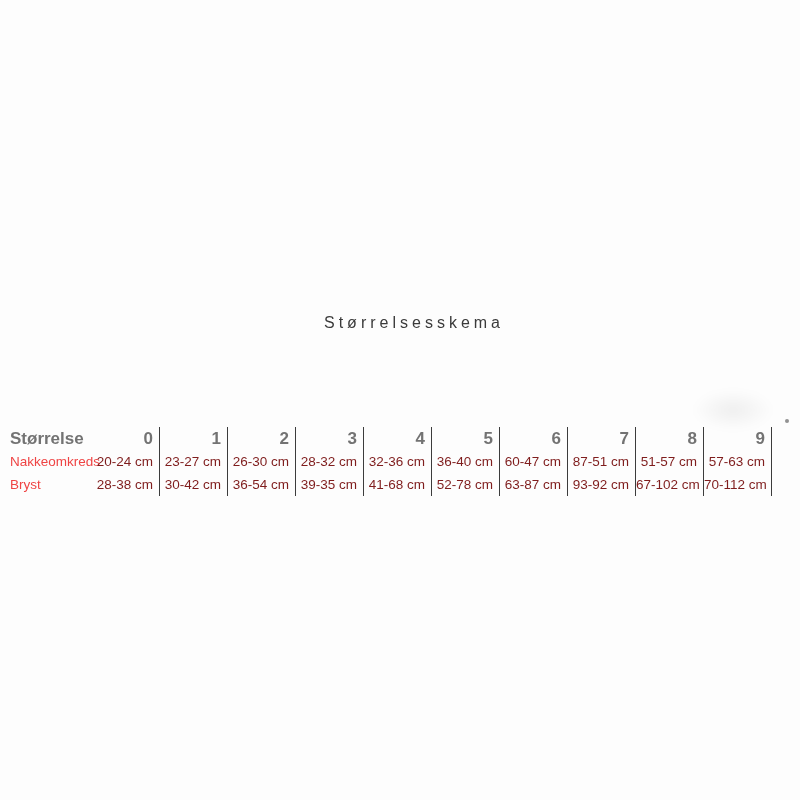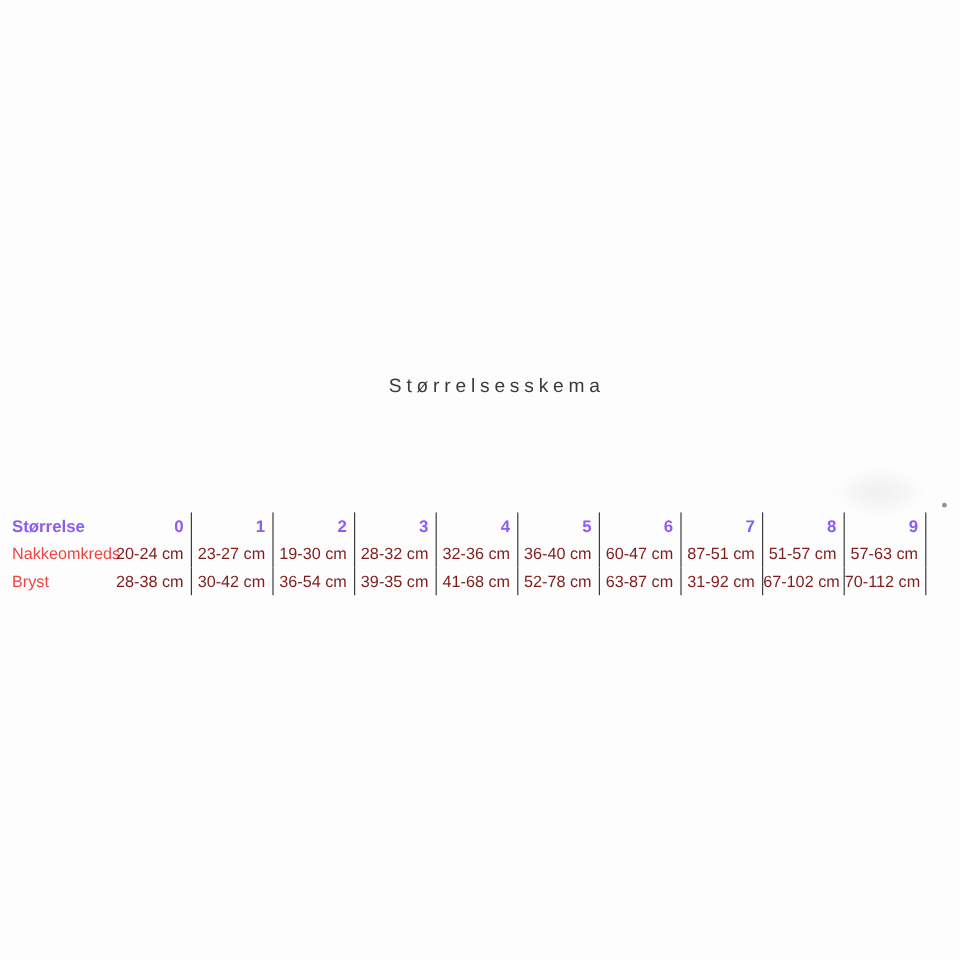--- a/index.html
+++ b/index.html
@@ -53,22 +53,22 @@
     color: #ef4444;
   }
   .val {
     text-align: right;
     padding-right: 6px;
     border-right: 1px solid #3c3c3c;
     color: #7f1d1d;
   }
   .bold {
     font-weight: 700;
-    font-size: 14px;
-    color: #8b5cf6;
+    font-size: 17px;
+    color: #737373;
   }
   .blob {
     position: absolute;
     left: 693px;
     top: 390px;
     width: 80px;
     height: 40px;
     border-radius: 50%;
     background: radial-gradient(closest-side, rgba(0,0,0,0.06), rgba(0,0,0,0));
     filter: blur(4px);
@@ -102,38 +102,38 @@
     <div class="cell val bold">4</div>
     <div class="cell val bold">5</div>
     <div class="cell val bold">6</div>
     <div class="cell val bold">7</div>
     <div class="cell val bold">8</div>
     <div class="cell val bold">9</div>
 
     <div class="cell lbl">Nakkeomkreds</div>
     <div class="cell val">20-24 cm</div>
     <div class="cell val">23-27 cm</div>
-    <div class="cell val">19-30 cm</div>
+    <div class="cell val">26-30 cm</div>
     <div class="cell val">28-32 cm</div>
     <div class="cell val">32-36 cm</div>
     <div class="cell val">36-40 cm</div>
     <div class="cell val">60-47 cm</div>
     <div class="cell val">87-51 cm</div>
     <div class="cell val">51-57 cm</div>
     <div class="cell val">57-63 cm</div>
 
     <div class="cell lbl">Bryst</div>
     <div class="cell val">28-38 cm</div>
     <div class="cell val">30-42 cm</div>
     <div class="cell val">36-54 cm</div>
     <div class="cell val">39-35 cm</div>
     <div class="cell val">41-68 cm</div>
     <div class="cell val">52-78 cm</div>
     <div class="cell val">63-87 cm</div>
-    <div class="cell val">31-92 cm</div>
+    <div class="cell val">93-92 cm</div>
     <div class="cell val">67-102 cm</div>
     <div class="cell val">70-112 cm</div>
 
   </div>
 
   <div class="blob"></div>
   <div class="dot"></div>
 
 </div>
 

